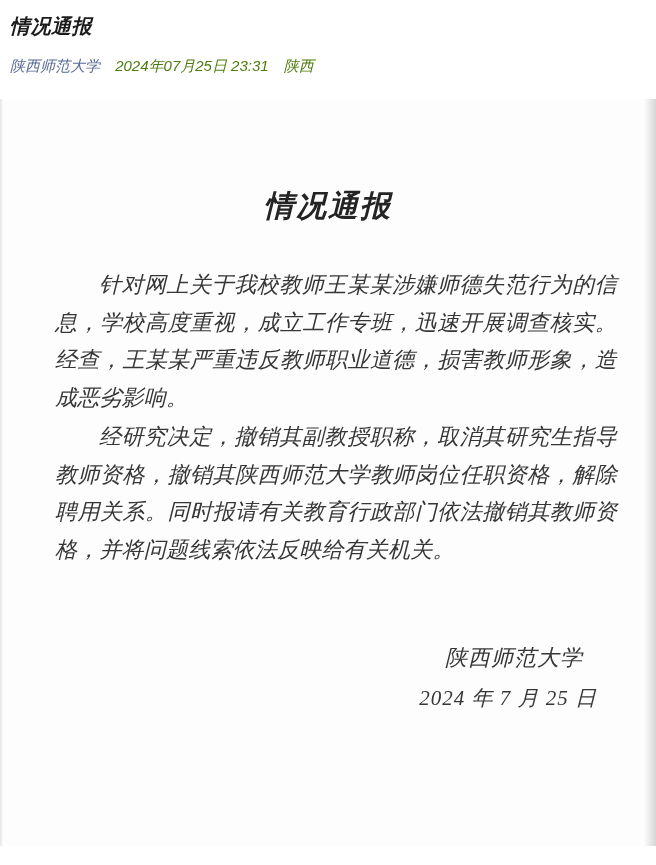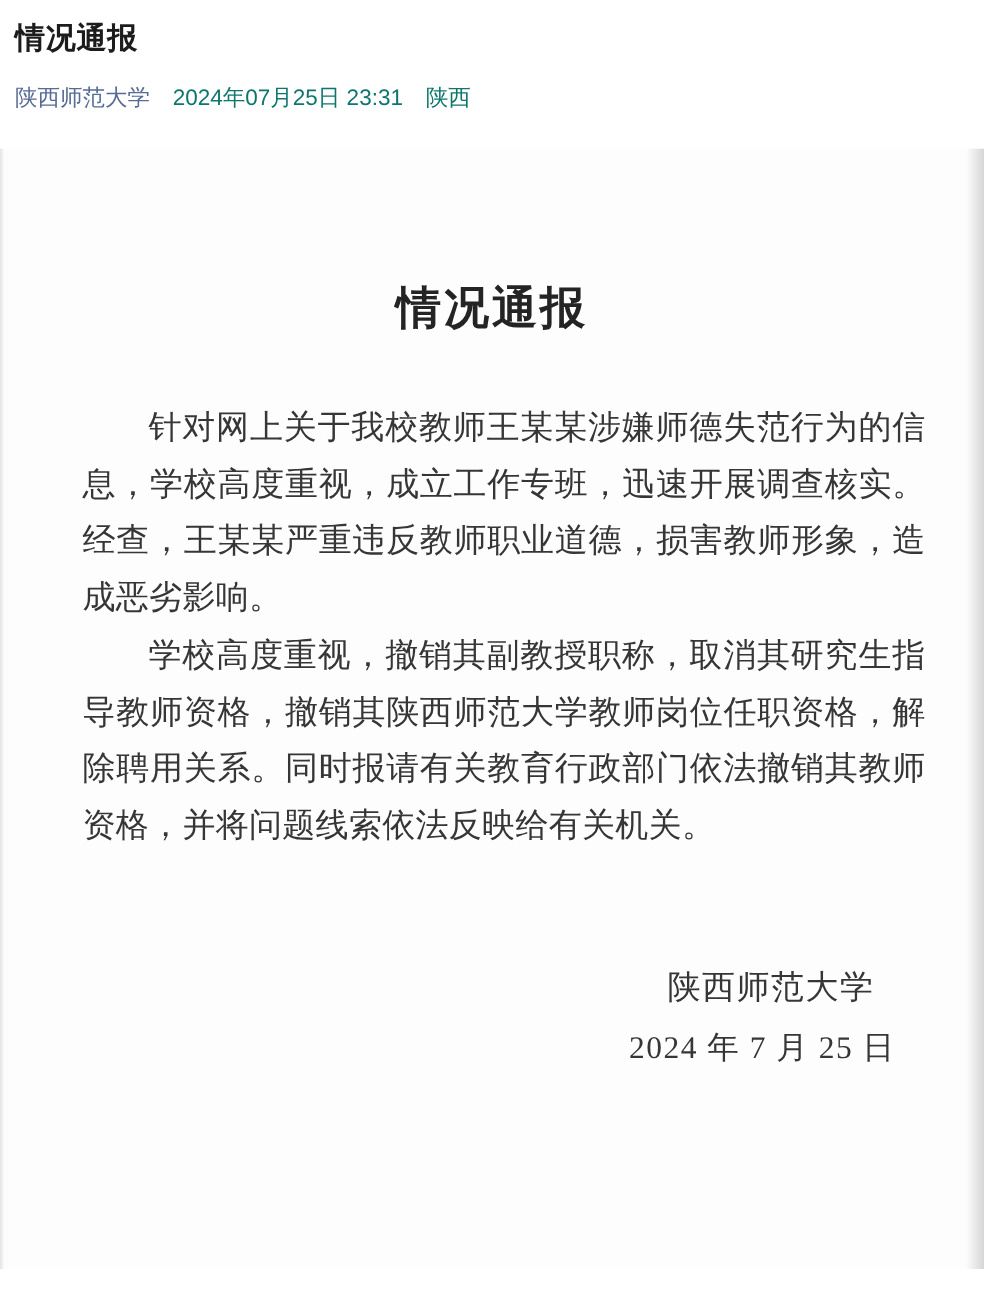--- a/index.html
+++ b/index.html
@@ -1,15 +1,15 @@
 <!DOCTYPE html>
 <html><head>
 <meta charset="utf-8">
 <style>
-  * { box-sizing: border-box; }
+  * { box-sizing: border-box; font-style: italic; }
   html, body { margin: 0; padding: 0; }
   body {
     width: 656px;
     height: 865px;
     background: #ffffff;
     overflow: hidden;
     font-family: "Liberation Sans", "DejaVu Sans", sans-serif;
   }
 
   
@@ -29,21 +29,21 @@
     font-size: 15px;
     line-height: 20px;
     white-space: nowrap;
   }
   .account-name {
     color: #576b95;
     margin-right: 11px;
     cursor: pointer;
   }
   .meta {
-    color: #0f766e;
+    color: #4d7c0f;
     margin-right: 11px;
   }
 
   
   .doc {
     position: relative;
     margin-top: 23px;
     height: 747px;
     background: #fdfdfd;
     overflow: hidden;
@@ -117,21 +117,21 @@
       <span class="meta">2024年07月25日 23:31</span>
       <span class="meta">陕西</span>
     </div>
   </div>
 
   <div class="doc">
     <div class="doc-title">情况通报</div>
 
     <div class="doc-body">
       <p class="doc-p">针对网上关于我校教师王某某涉嫌师德失范行为的信息，学校高度重视，成立工作专班，迅速开展调查核实。经查，王某某严重违反教师职业道德，损害教师形象，造成恶劣影响。</p>
-      <p class="doc-p">学校高度重视，撤销其副教授职称，取消其研究生指导教师资格，撤销其陕西师范大学教师岗位任职资格，解除聘用关系。同时报请有关教育行政部门依法撤销其教师资格，并将问题线索依法反映给有关机关。</p>
+      <p class="doc-p">经研究决定，撤销其副教授职称，取消其研究生指导教师资格，撤销其陕西师范大学教师岗位任职资格，解除聘用关系。同时报请有关教育行政部门依法撤销其教师资格，并将问题线索依法反映给有关机关。</p>
 
       <div class="sig">
         <div class="sig-name">陕西师范大学</div>
         <div class="sig-date">2024 年 7 月 25 日</div>
       </div>
     </div>
 
     <div class="edge-left"></div>
     <div class="edge-right"></div>
   </div>

